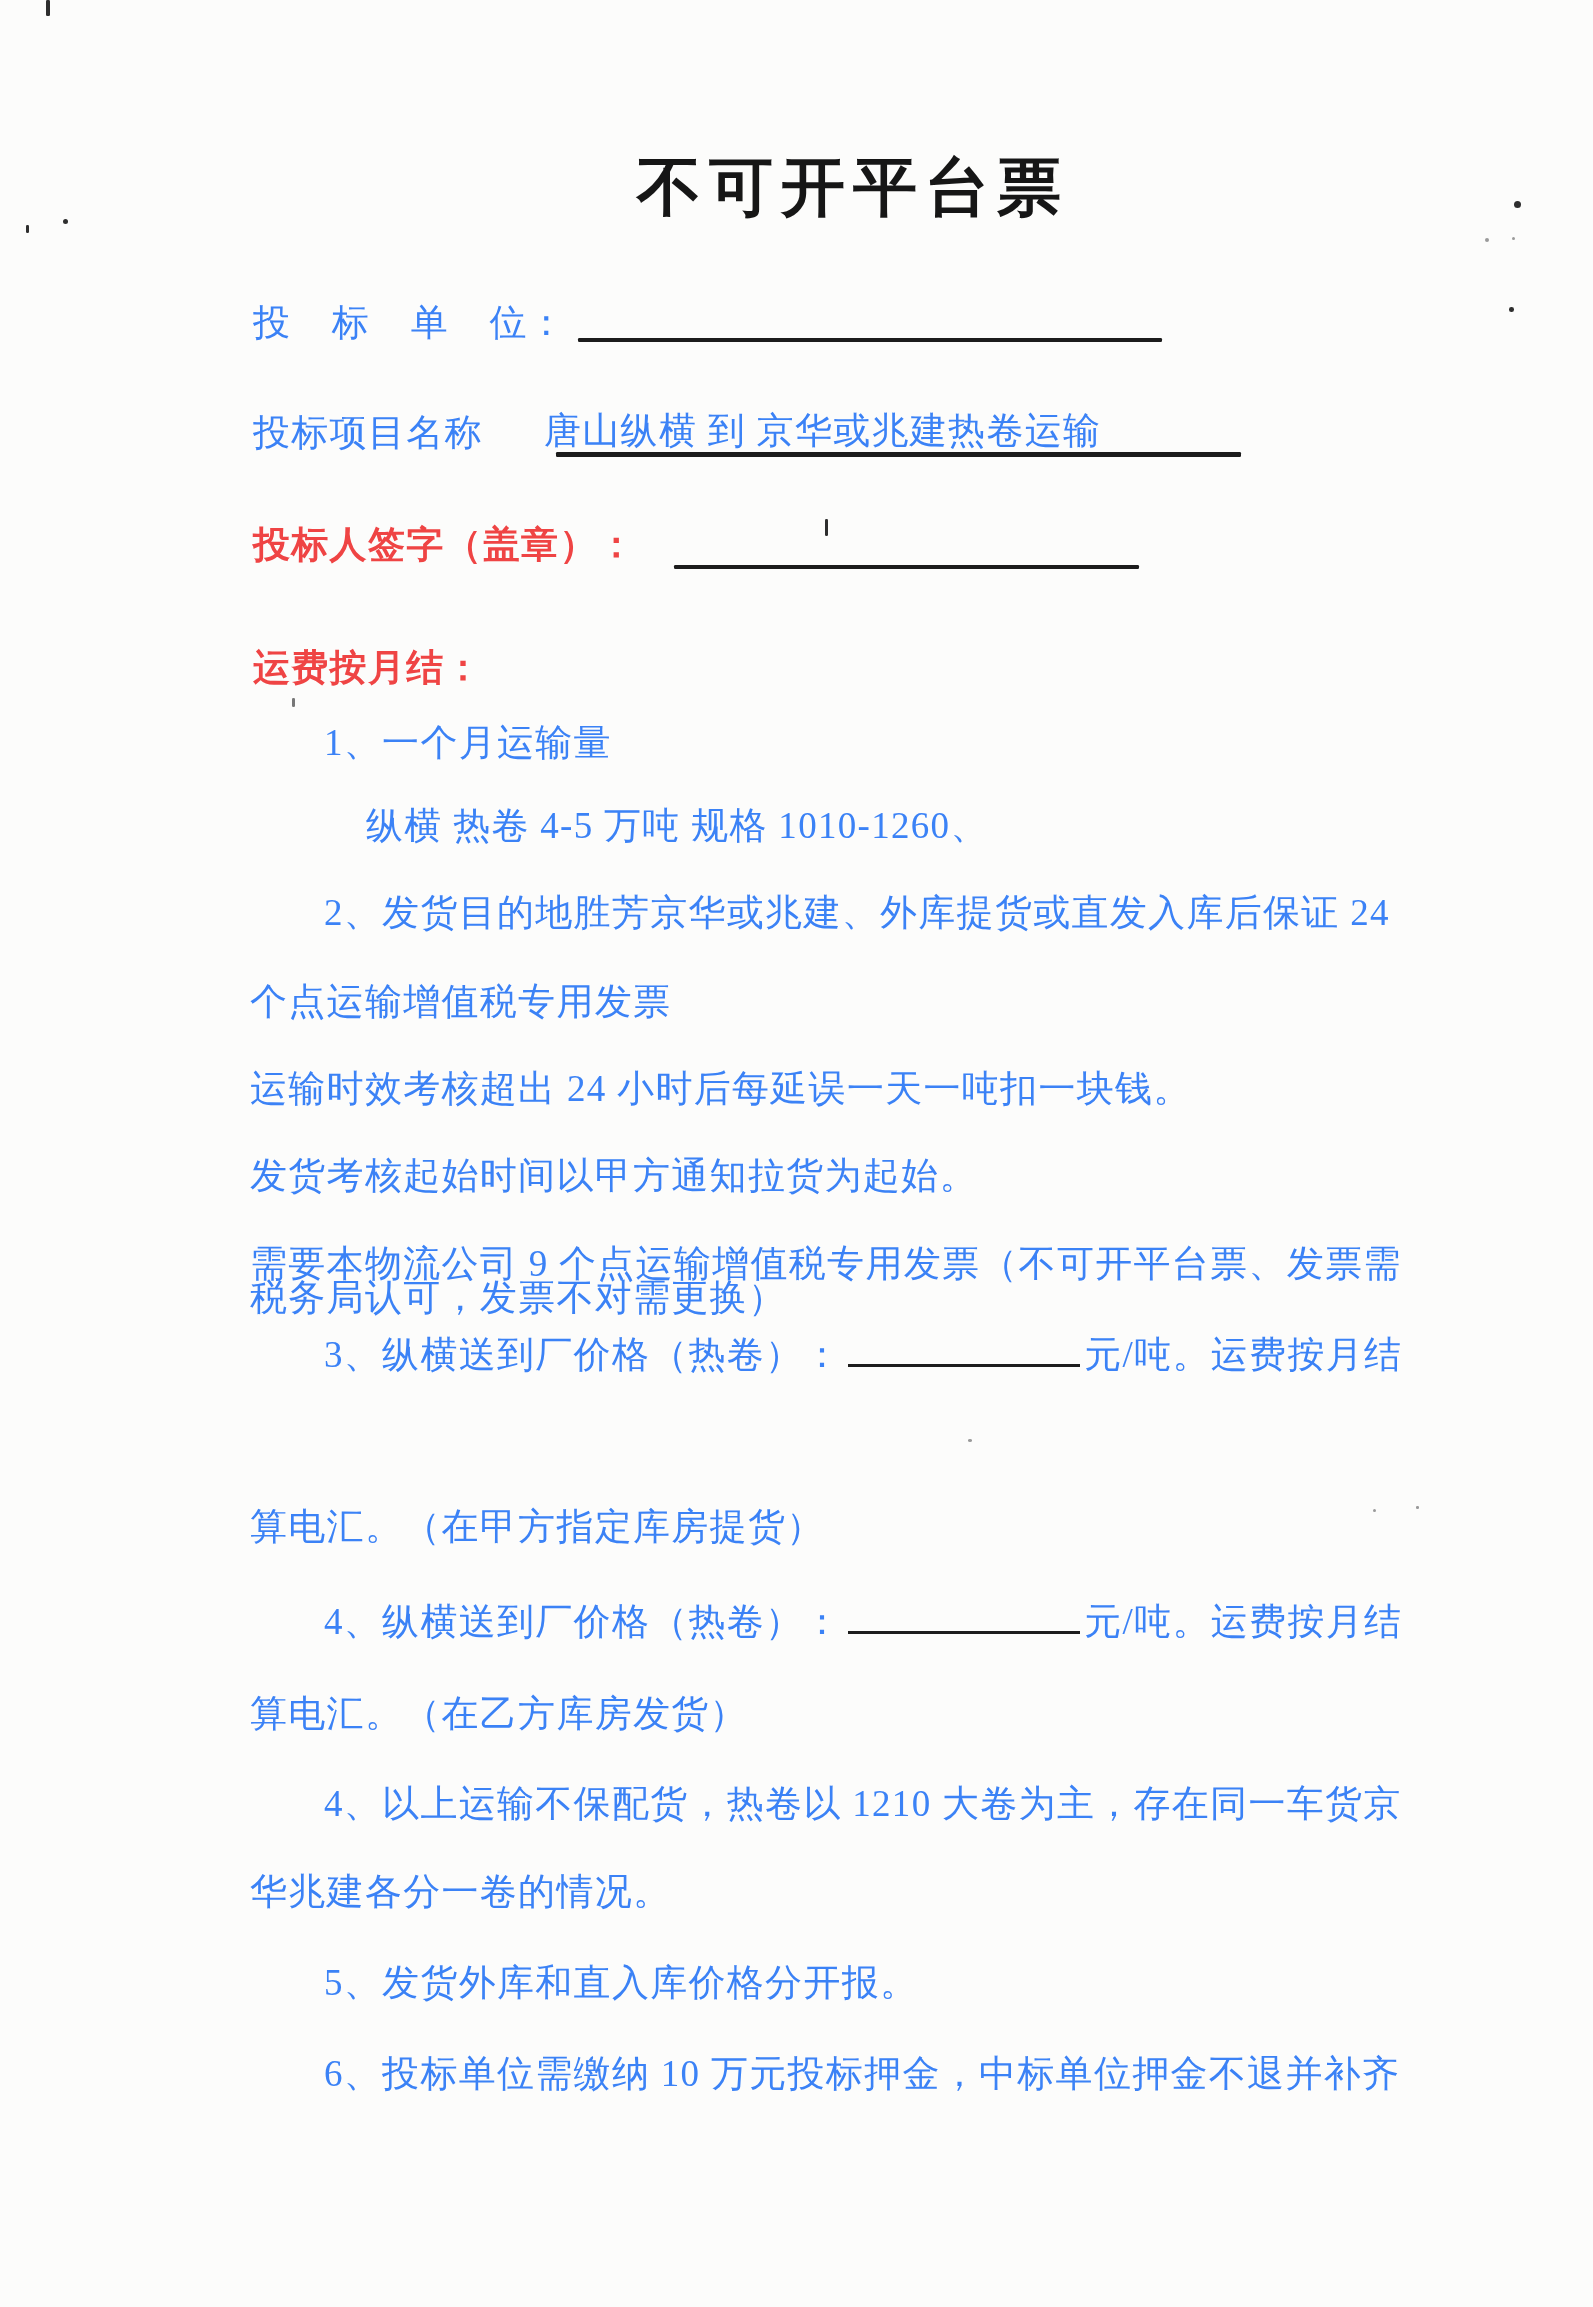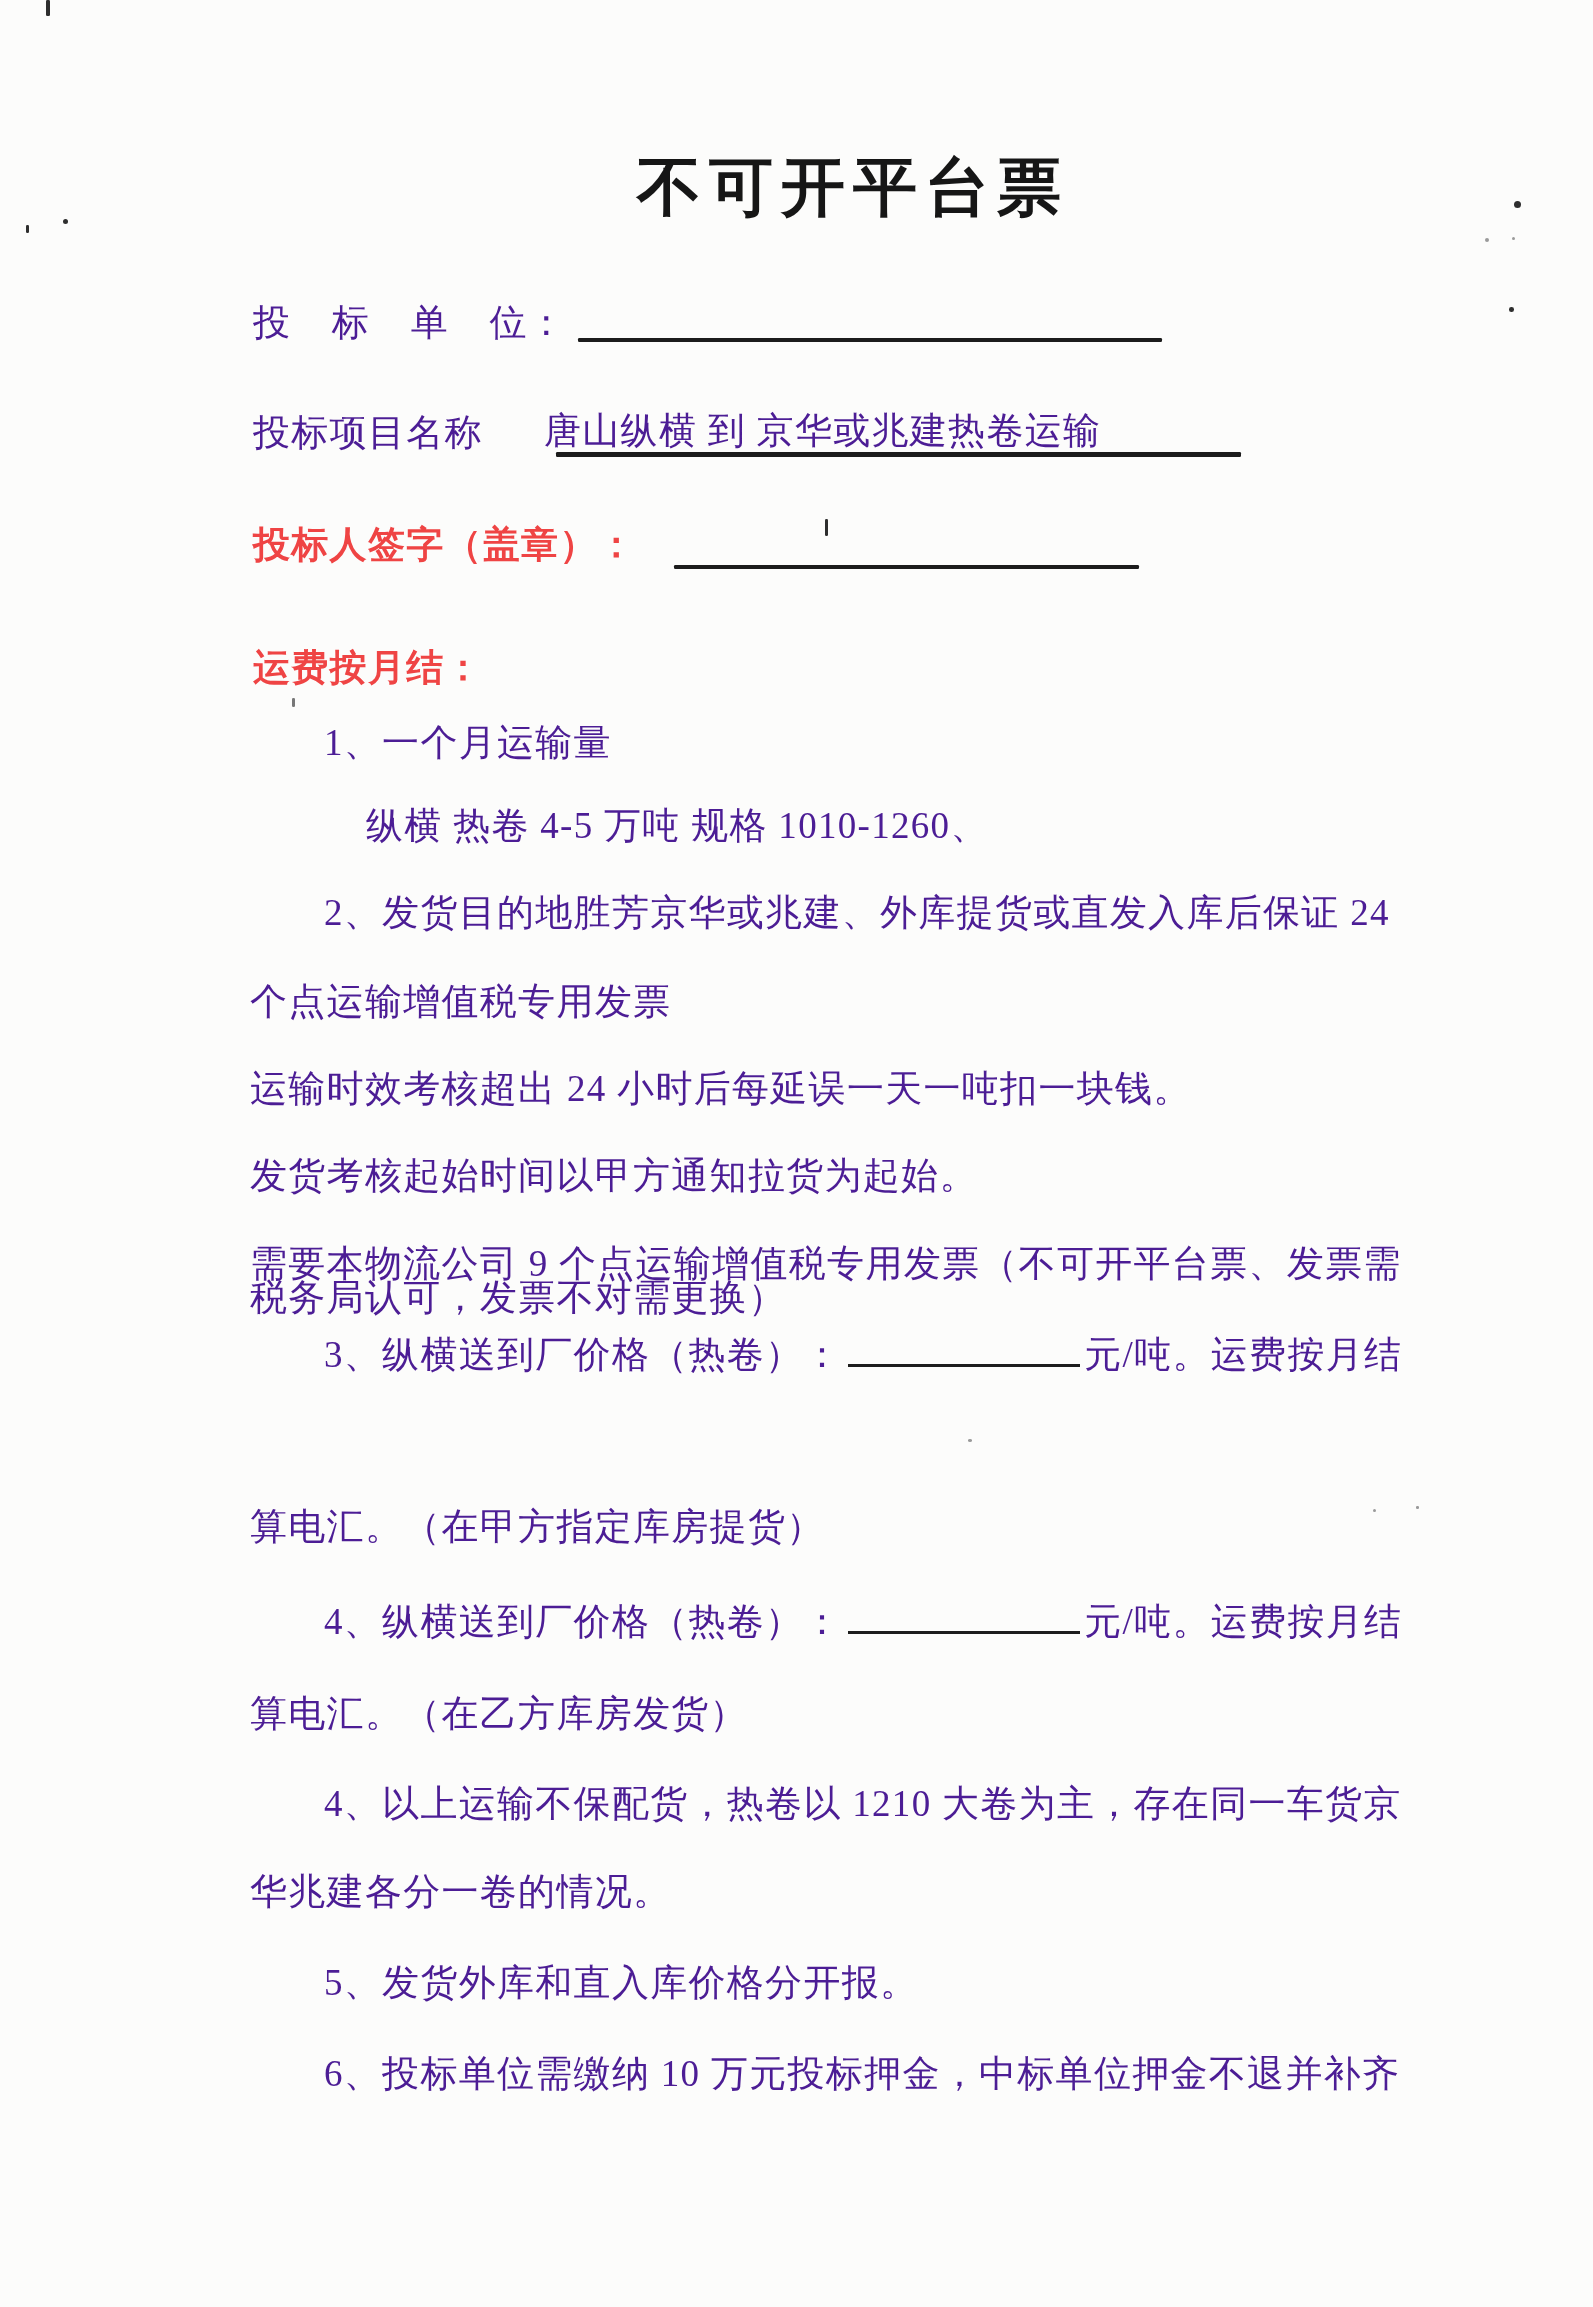--- a/index.html
+++ b/index.html
@@ -27,21 +27,21 @@
     letter-spacing: 8px;
     color: #161616;
     white-space: nowrap;
   }
   .line {
     position: absolute;
     font-size: 37px;
     letter-spacing: 1.3px;
     white-space: nowrap;
     line-height: 1.15;
-    color: #4c1d95;
+    color: #3b82f6;
   }
   .bold { font-weight: 700; color: #ef4444; }
   .spread { word-spacing: 30px; }
   .uline {
     position: absolute;
     background: #1c1c1c;
     border-radius: 1.3px;
   }
   .blank-field {
     display: inline-block;

